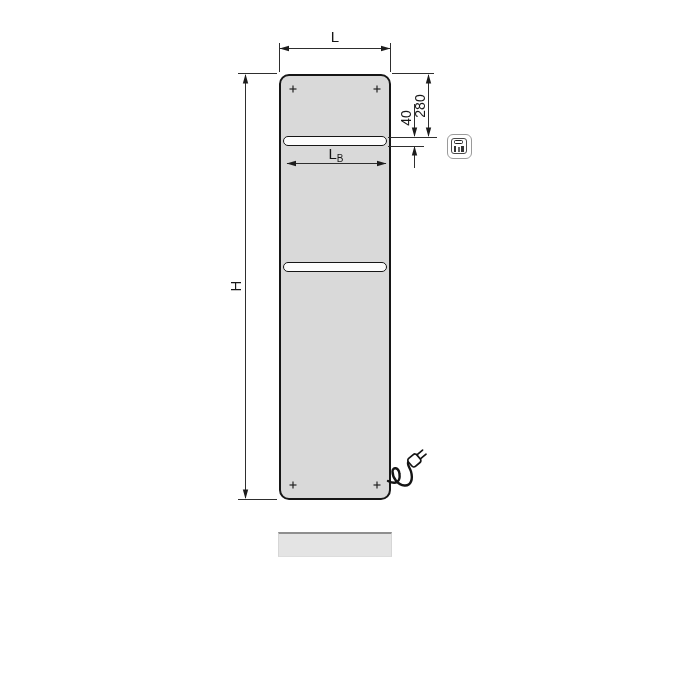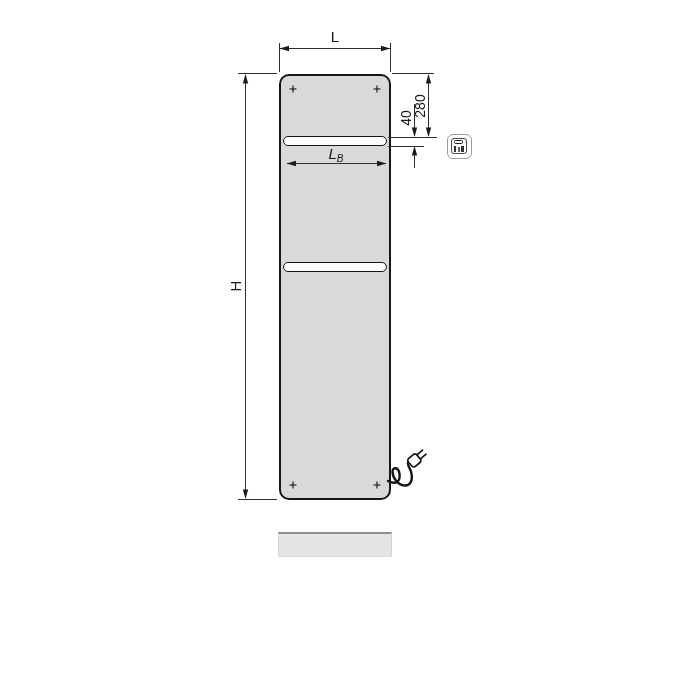--- a/index.html
+++ b/index.html
@@ -143,21 +143,21 @@
   </svg>
 
   <div class="dim-label" style="left:323px; top:28px; width:24px;">L</div>
 
   <div class="dim-label rot" style="left:224px; top:277px; width:24px;">H</div>
 
   <div class="dim-label rot num" style="left:402px; top:97px; width:36px;">280</div>
 
   <div class="dim-label rot num" style="left:393px; top:109px; width:26px;">40</div>
 
-  <div class="dim-label" style="left:316px; top:145px; width:40px;font-style:italic;">
+  <div class="dim-label" style="left:316px; top:145px; width:40px;">
     <span>L</span><span class="sub">B</span>
   </div>
 
   <div class="e-icon-outer">
     <div class="e-icon-inner">
       <div class="e-icon-top"></div>
       <div class="e-icon-pillar pl"></div>
       <div class="e-icon-pillar pr"></div>
       <div class="e-icon-mid"></div>
     </div>

